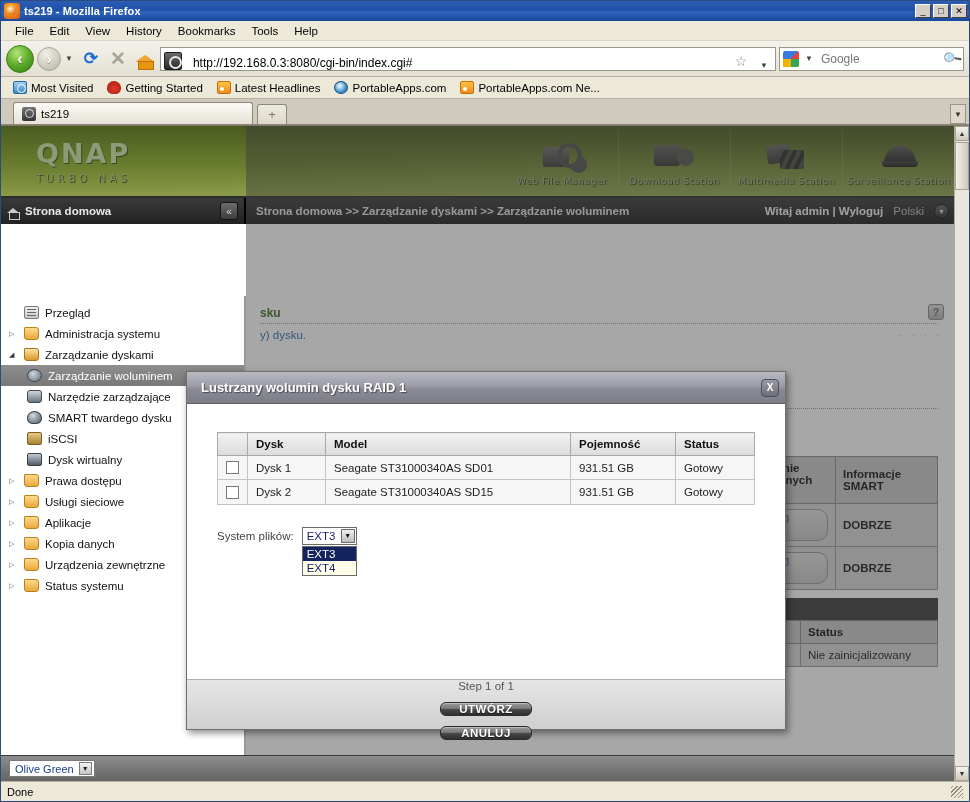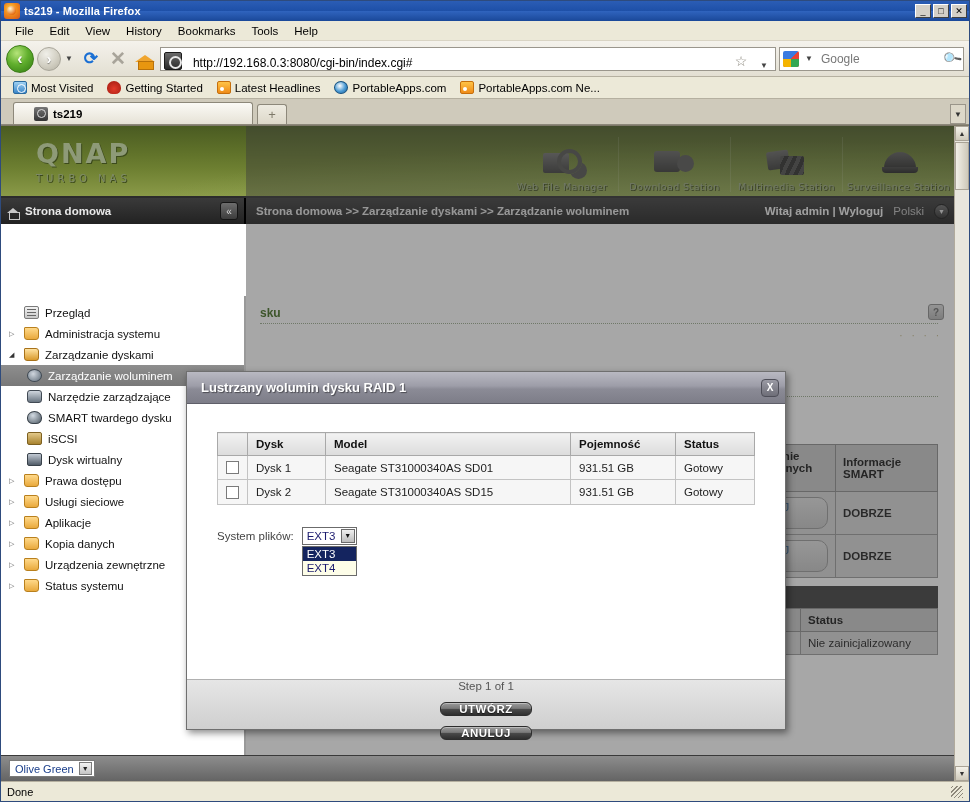--- a/index.html
+++ b/index.html
@@ -85,21 +85,21 @@
   .ico-fire{background:radial-gradient(circle at 50% 60%,#e33a2a 0%,#9e1b10 100%);border-radius:50% 50% 40% 40%;}
   .ico-rss{background:linear-gradient(180deg,#ffc447,#ef8b18);border:1px solid #c66f0c;position:relative;}
   .ico-rss:after{content:"";position:absolute;left:2px;bottom:2px;width:4px;height:4px;border-radius:50%;background:#fff;}
   .ico-pa{background:radial-gradient(circle at 40% 35%,#fff 0%,#4a9ad4 55%,#1f5f96 100%);border-radius:50%;border:1px solid #15507f;}
 
   
   .tabstrip{height:26px;flex:none;background:#cfcabb;display:flex;align-items:flex-end;
     padding-left:12px;border-bottom:1px solid #8d887a;}
   .tab{height:22px;min-width:240px;background:linear-gradient(180deg,#fbfaf6,#e6e2d6);
     border:1px solid #8d887a;border-bottom:none;border-radius:3px 3px 0 0;
-    display:flex;align-items:center;gap:5px;padding:0 20px;font-size:11.5px;font-weight:bold;color:#000;}
+    display:flex;align-items:center;gap:5px;padding:0 8px;font-size:11.5px;font-weight:normal;color:#000;}
   .tabico{width:14px;height:14px;flex:none;border-radius:2px;
     background:linear-gradient(180deg,#777,#333);position:relative;}
   .tabico:after{content:"";position:absolute;left:3px;top:2px;width:7px;height:7px;border-radius:50%;border:1.5px solid #ddd;}
   .newtab{width:30px;height:20px;margin-left:4px;background:linear-gradient(180deg,#eeebe1,#ddd8c9);
     border:1px solid #8d887a;border-bottom:none;border-radius:3px 3px 0 0;
     display:flex;align-items:center;justify-content:center;color:#7d7868;font-size:13px;}
   .tabstrip-spacer{flex:1;}
   .tabscroll{width:16px;height:20px;margin-right:3px;background:#ddd8c9;border:1px solid #9a958a;
     display:flex;align-items:center;justify-content:center;font-size:8px;color:#333;}
 
@@ -116,21 +116,21 @@
   .qheader{height:72px;background:
       radial-gradient(ellipse at 78% 120%, rgba(180,220,120,.30) 0%, rgba(180,220,120,0) 58%),
       linear-gradient(180deg,#4a5b22 0%,#5e7029 35%,#6d7f31 60%,#8a9a48 100%);
     position:relative;display:flex;align-items:center;border-bottom:2px solid #2c2c2c;
     margin:0 15px 0 0;}
   .qlogo{padding-left:35px;}
   .qlogo .q1{font-size:27px;font-weight:bold;letter-spacing:2px;color:#8e9a78;
     text-shadow:1px 1px 0 #3c4a1c;font-family:"DejaVu Sans",sans-serif;}
   .qlogo .q2{font-size:10px;letter-spacing:4px;color:#7e8a68;margin-top:4px;
     text-shadow:1px 1px 0 #3c4a1c;font-family:"DejaVu Sans",sans-serif;}
-  .qshortcuts{margin-left:auto;display:flex;align-items:flex-end;height:100%;padding-bottom:4px;}
+  .qshortcuts{margin-left:auto;display:flex;align-items:flex-end;height:100%;padding-bottom:10px;}
   .qshort{width:112px;display:flex;flex-direction:column;align-items:center;gap:2px;
     border-left:1px solid rgba(255,255,255,.13);padding-top:8px;}
   .qshort:first-child{border-left:none;}
   .qshort .lbl{font-size:9.5px;color:#9aa888;letter-spacing:.4px;text-shadow:1px 1px 0 #39461a;
     font-family:"DejaVu Sans",sans-serif;}
   .qsico{width:46px;height:34px;position:relative;filter:saturate(.35) brightness(.72);}
   
   .i-wfm:before{content:"";position:absolute;left:4px;top:8px;width:26px;height:20px;
     background:linear-gradient(180deg,#9a9a92,#53534d);border-radius:2px;}
   .i-wfm:after{content:"";position:absolute;left:18px;top:4px;width:17px;height:17px;border-radius:50%;
@@ -458,20 +458,21 @@
           <span>Status systemu</span>
         </div>
       </div>
 
       <div class="content">
         <div class="helpq">?</div>
         <div class="dots">· · · ·</div>
         <div class="cpad">
           <div class="sec-h">sku</div>
           <div class="sec-d"></div>
+          <div class="sec-link">y) dysku.</div>
           <div style="height:50px"></div>
           <div class="sec-h">u</div>
           <div class="sec-d"></div>
           <div class="sec-link">volumin</div>
 
           <div style="height:30px"></div>
 
           <table class="qt">
             <tbody>
                 <tr>

